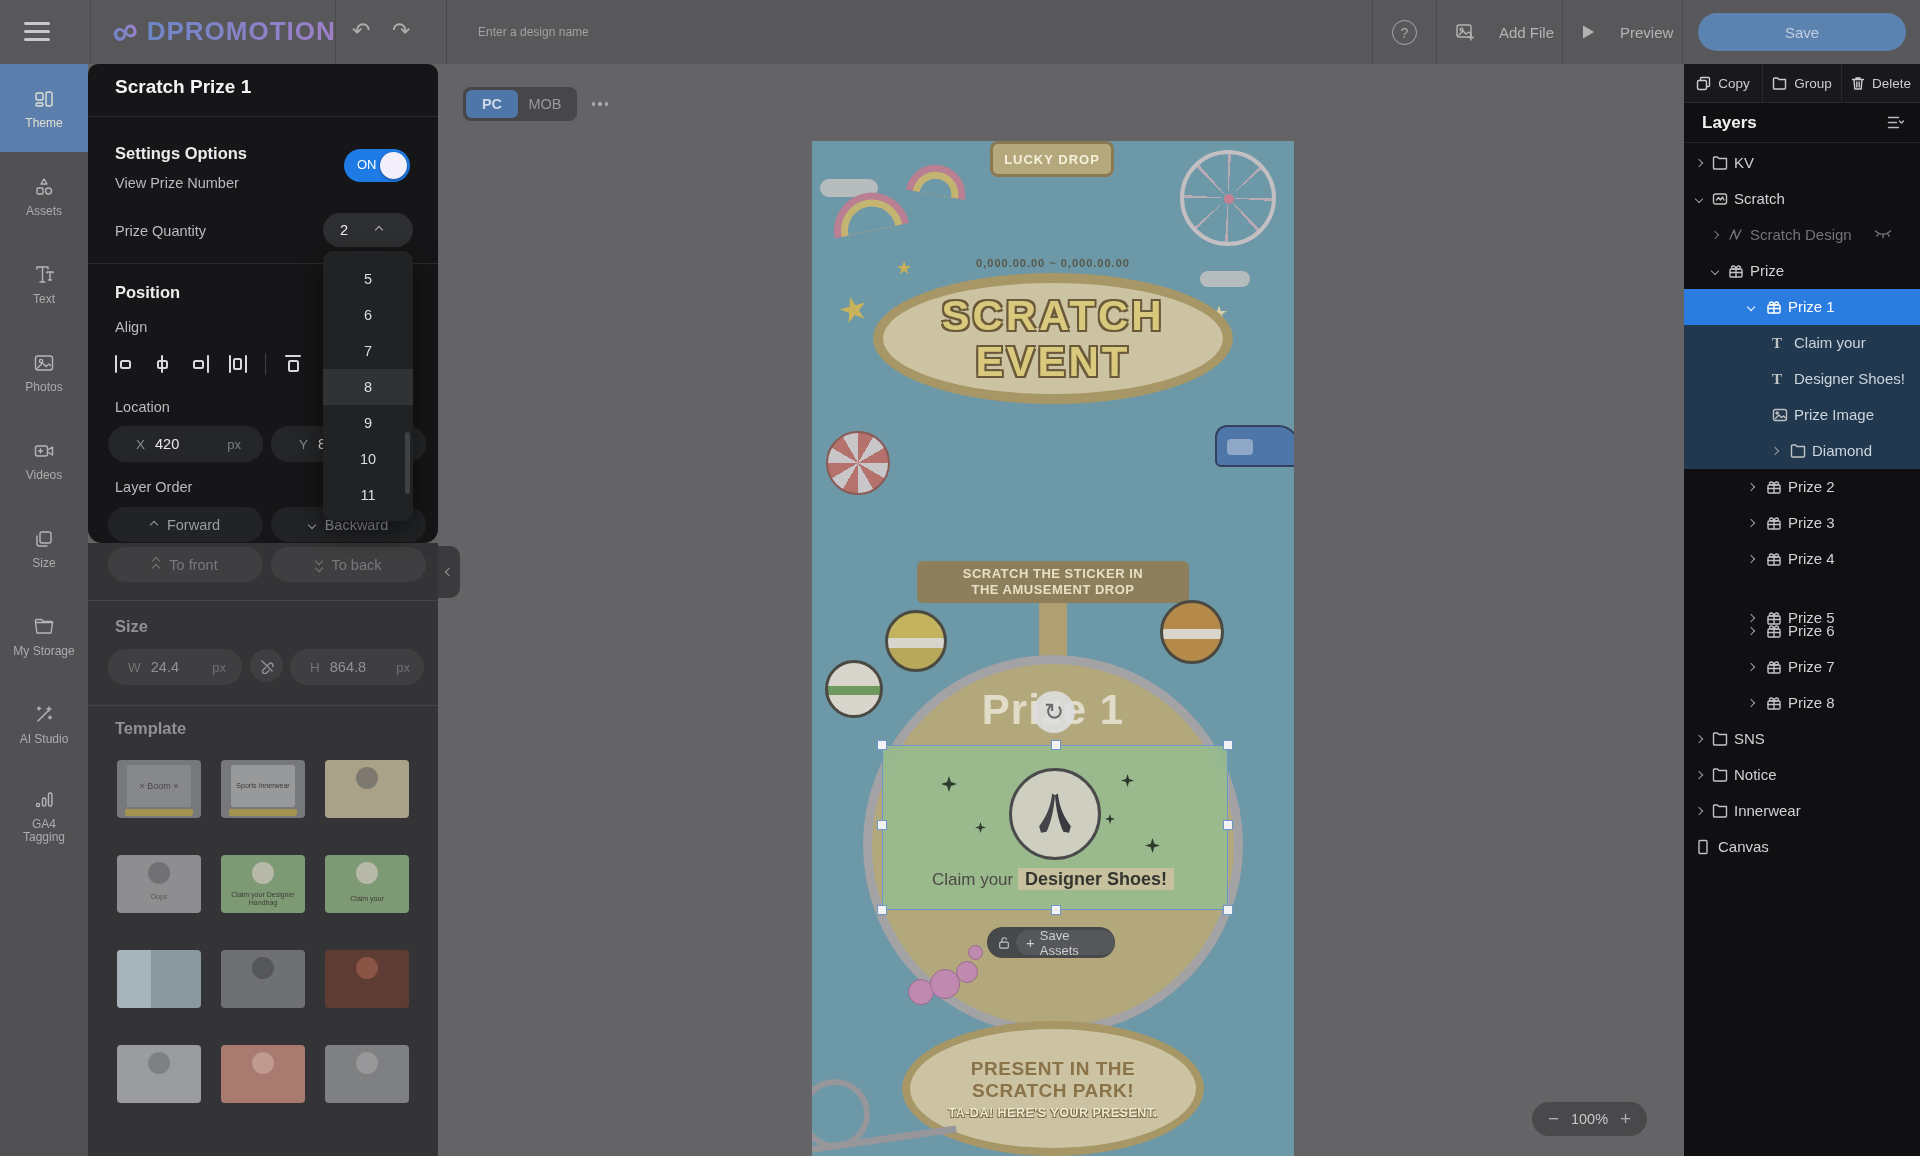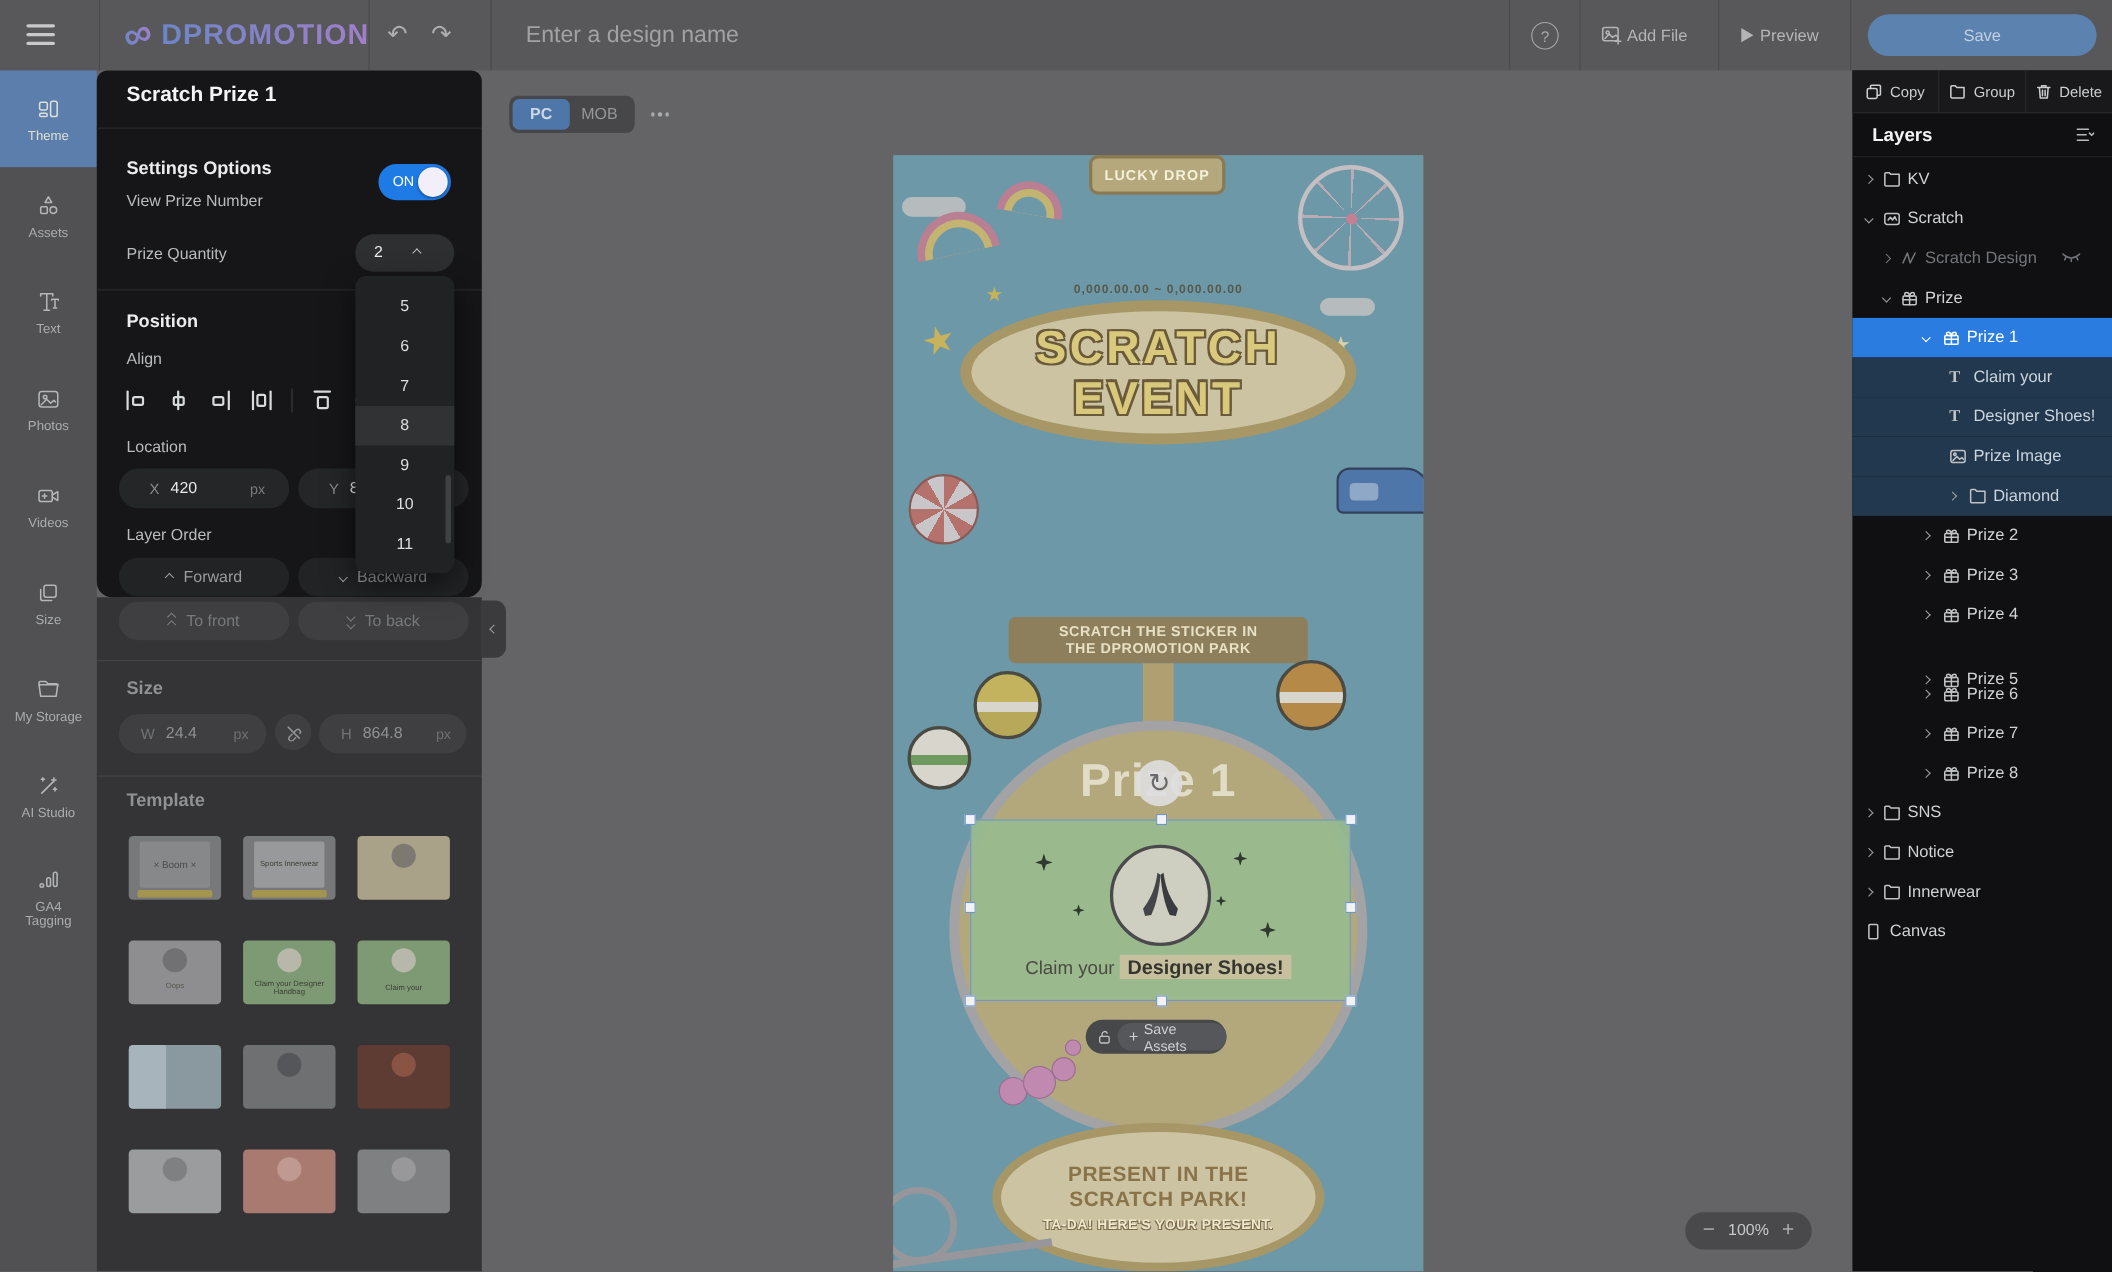--- a/index.html
+++ b/index.html
@@ -22,27 +22,27 @@
   #hamburger i { position:absolute; left:0; width:26px; height:3px; background:#c9c9cb; border-radius:2px; }
   #logo { position:absolute; left:112px; top:15px; display:flex; align-items:center; gap:9px; }
   #logo .inf { font-size:36px; font-weight:bold; line-height:32px; transform:rotate(-18deg);
     background:linear-gradient(90deg,#6d86c6,#9f80cb); -webkit-background-clip:text;
     background-clip:text; color:transparent; }
   #logo .word { font-size:26px; font-weight:bold; letter-spacing:1px;
     background:linear-gradient(90deg,#6d86c6,#a07fca); -webkit-background-clip:text;
     background-clip:text; color:transparent; }
   .tb-arrow { position:absolute; top:18px; font-size:22px; color:#aeaeb0; cursor:pointer; }
   #design-name { position:absolute; left:478px; top:16px; width:360px; height:32px;
-    background:transparent; border:none; outline:none; color:#fdba74; font-size:21px; }
+    background:transparent; border:none; outline:none; color:#fdba74; font-size:12px; }
   #design-name::placeholder { color:#a2a2a4; }
   #help-btn { position:absolute; left:1392px; top:20px; width:25px; height:25px;
     border:1.6px solid #a8a8aa; border-radius:50%; color:#a8a8aa; font-size:14px;
     display:flex; align-items:center; justify-content:center; cursor:pointer; }
   .tb-btn { position:absolute; top:0; height:64px; display:flex; align-items:center;
-    gap:4px; color:#b4b4b6; font-size:15px; cursor:pointer; }
+    gap:24px; color:#b4b4b6; font-size:15px; cursor:pointer; }
   #save-btn { position:absolute; left:1698px; top:13px; width:208px; height:38px;
     background:#5c83b0; border:none; border-radius:19px; color:#c2cfe0; font-size:15px; cursor:pointer; }
 
   
   #sidebar { position:absolute; left:0; top:64px; width:88px; height:1092px; background:#515153; }
   .sb-item { position:absolute; left:0; width:88px; height:88px; color:#aaacae;
     display:flex; flex-direction:column; align-items:center; justify-content:center;
     gap:6px; cursor:pointer; }
   .sb-item .lbl { font-size:12px; text-align:center; line-height:13px; }
   .sb-item svg { color:#b4b6b8; }
@@ -541,21 +541,21 @@
     <div id="ferris"></div>
     <div id="dates">0,000.00.00 ~ 0,000.00.00</div>
     <div id="event-oval">
       <div class="ev-t">SCRATCH</div>
       <div class="ev-t">EVENT</div>
     </div>
     <div id="balloon"></div>
     <div id="bumper"></div>
     <div id="sticker-badge">
       <div>SCRATCH THE STICKER IN</div>
-      <div>THE DPROMOTION PARK</div>
+      <div>THE AMUSEMENT DROP</div>
     </div>
     <div id="post"></div>
     <div class="gondola" style="left:73px;  top:469px; width:62px; height:62px; background:linear-gradient(#c3b35f 45%, #d8d6cc 45% 62%, #b8a85a 62%)"></div>
     <div class="gondola" style="left:13px;  top:519px; width:58px; height:58px; background:linear-gradient(#d8d6cc 45%, #6f9a5f 45% 62%, #d8d6cc 62%)"></div>
     <div class="gondola" style="left:348px; top:459px; width:64px; height:64px; background:linear-gradient(#b58a48 45%, #d8d6cc 45% 62%, #b58a48 62%)"></div>
     <div id="big-circle"></div>
     <div id="prize-label">Prize 1</div>
     <div id="rotate-handle">↻</div>
     <div id="sel-rect">
       <i class="hdl" style="left:-6px; top:-6px"></i>

